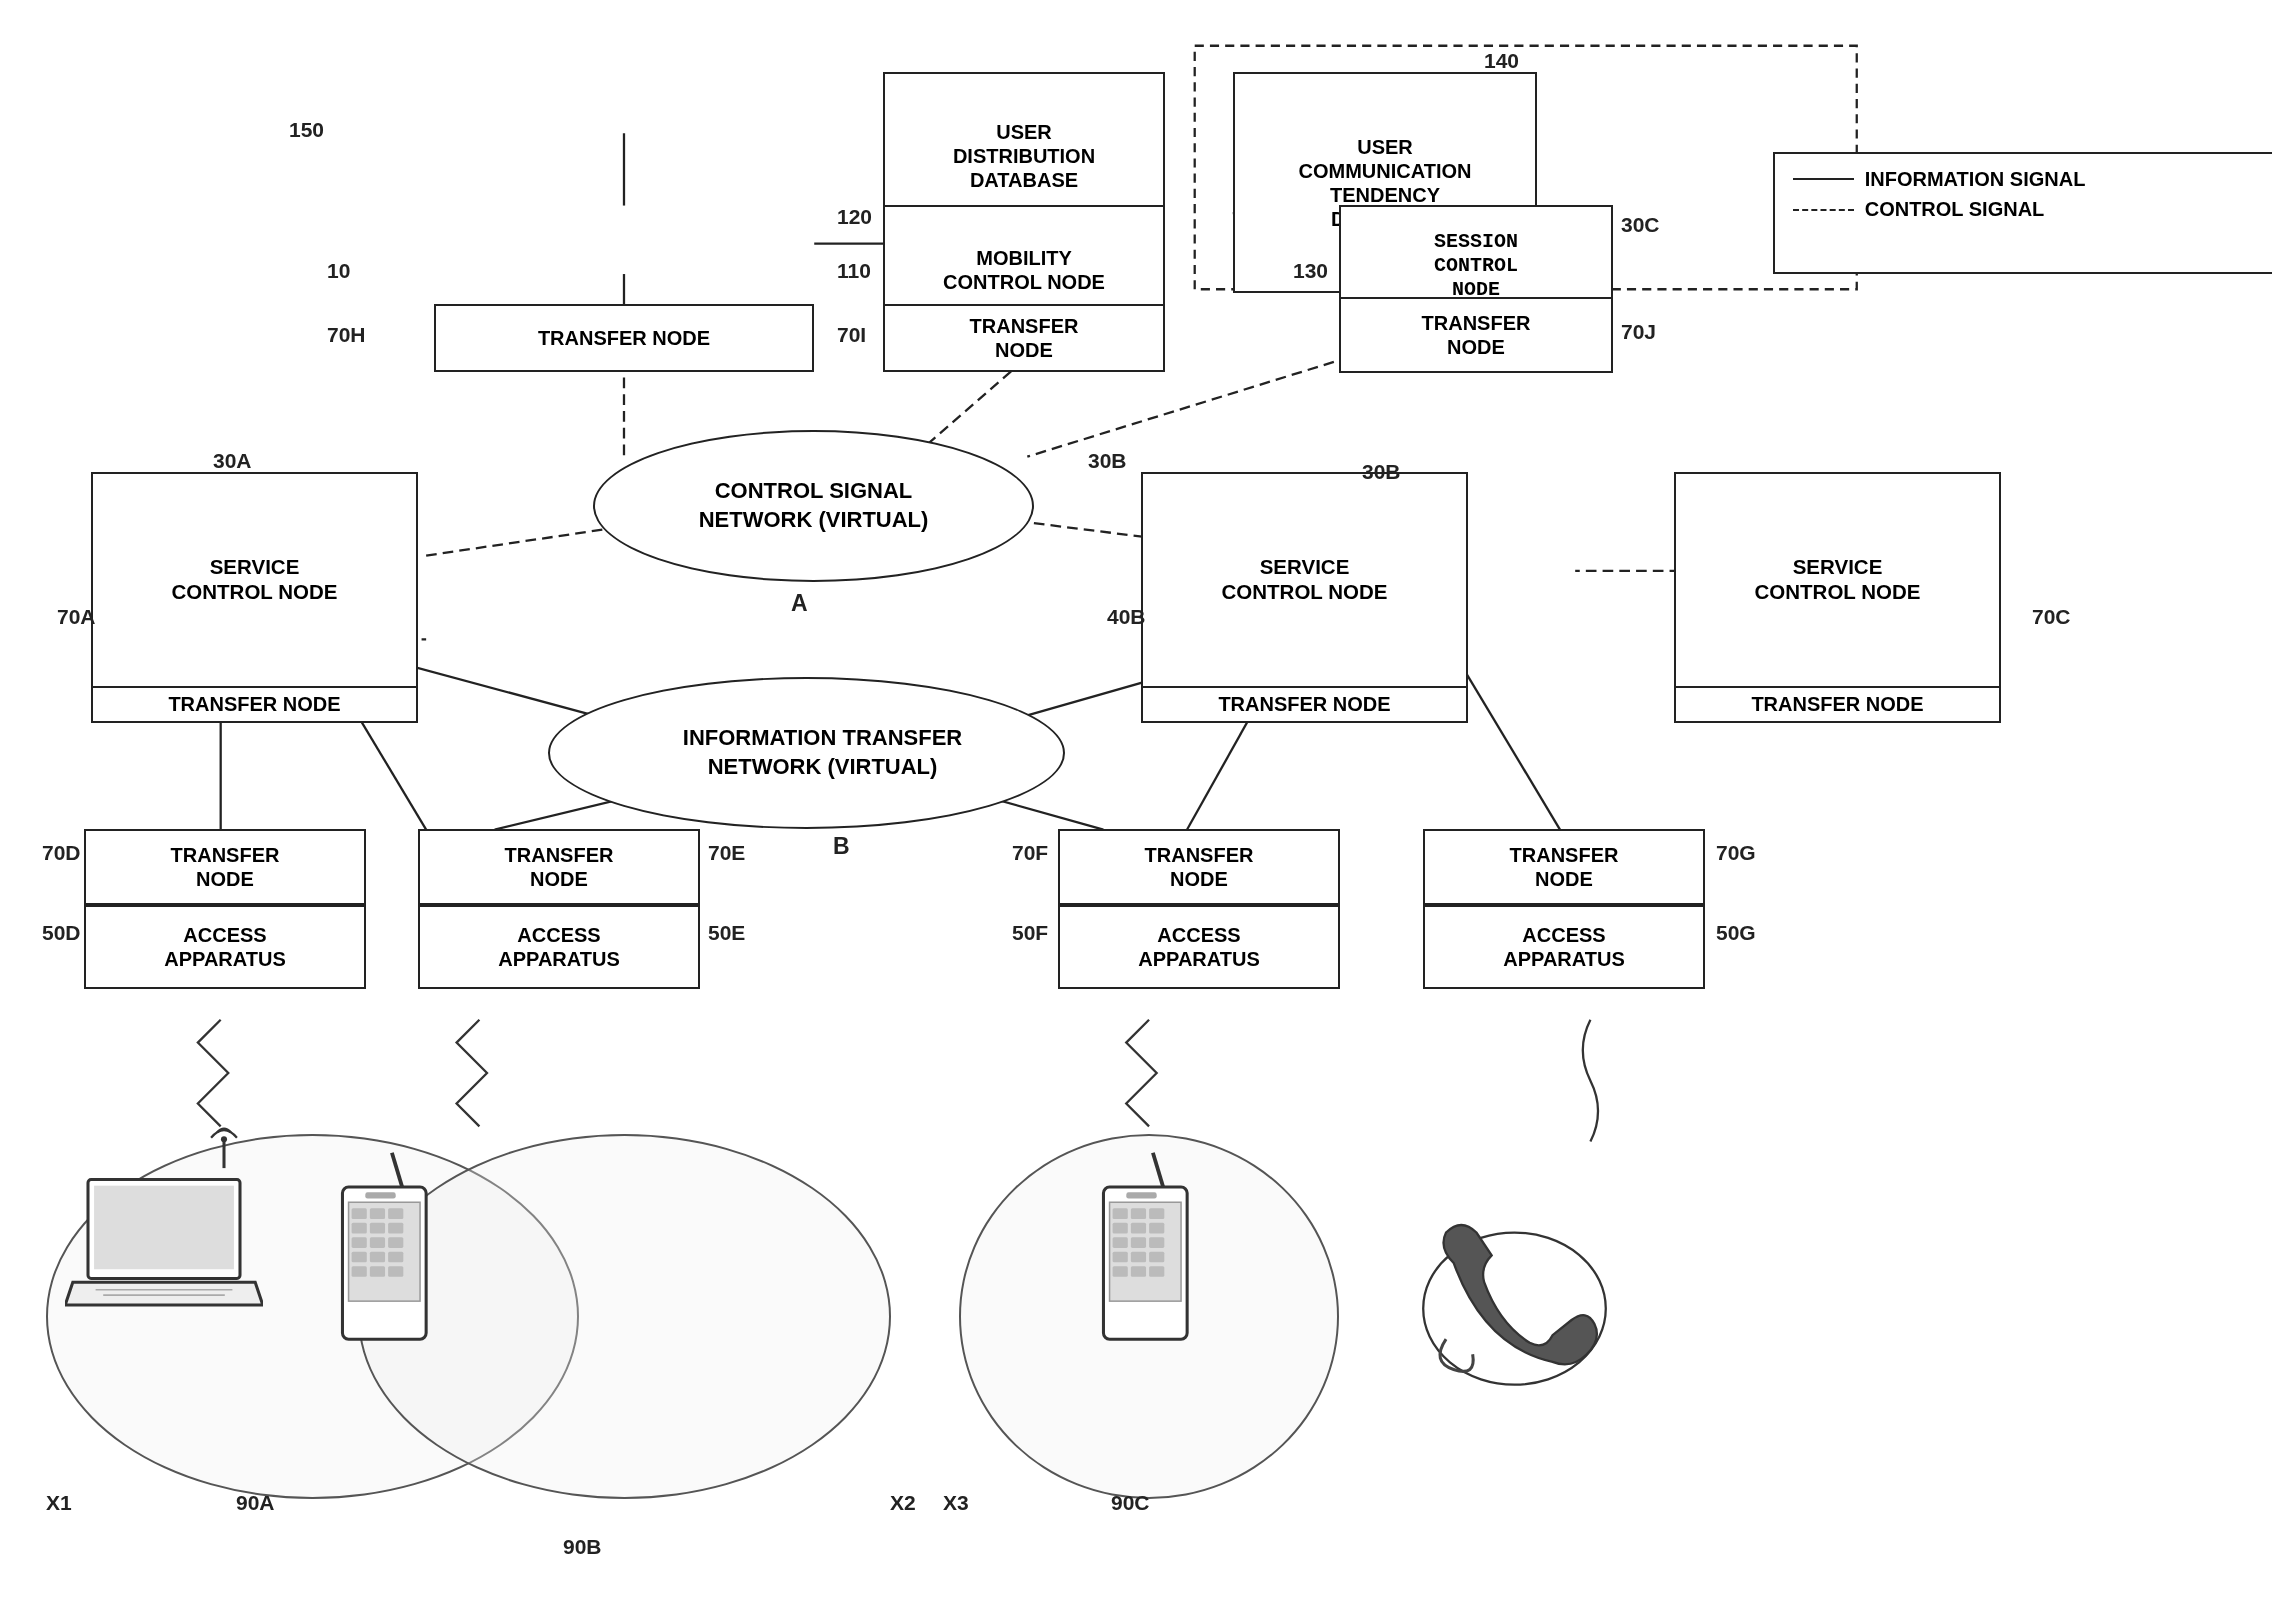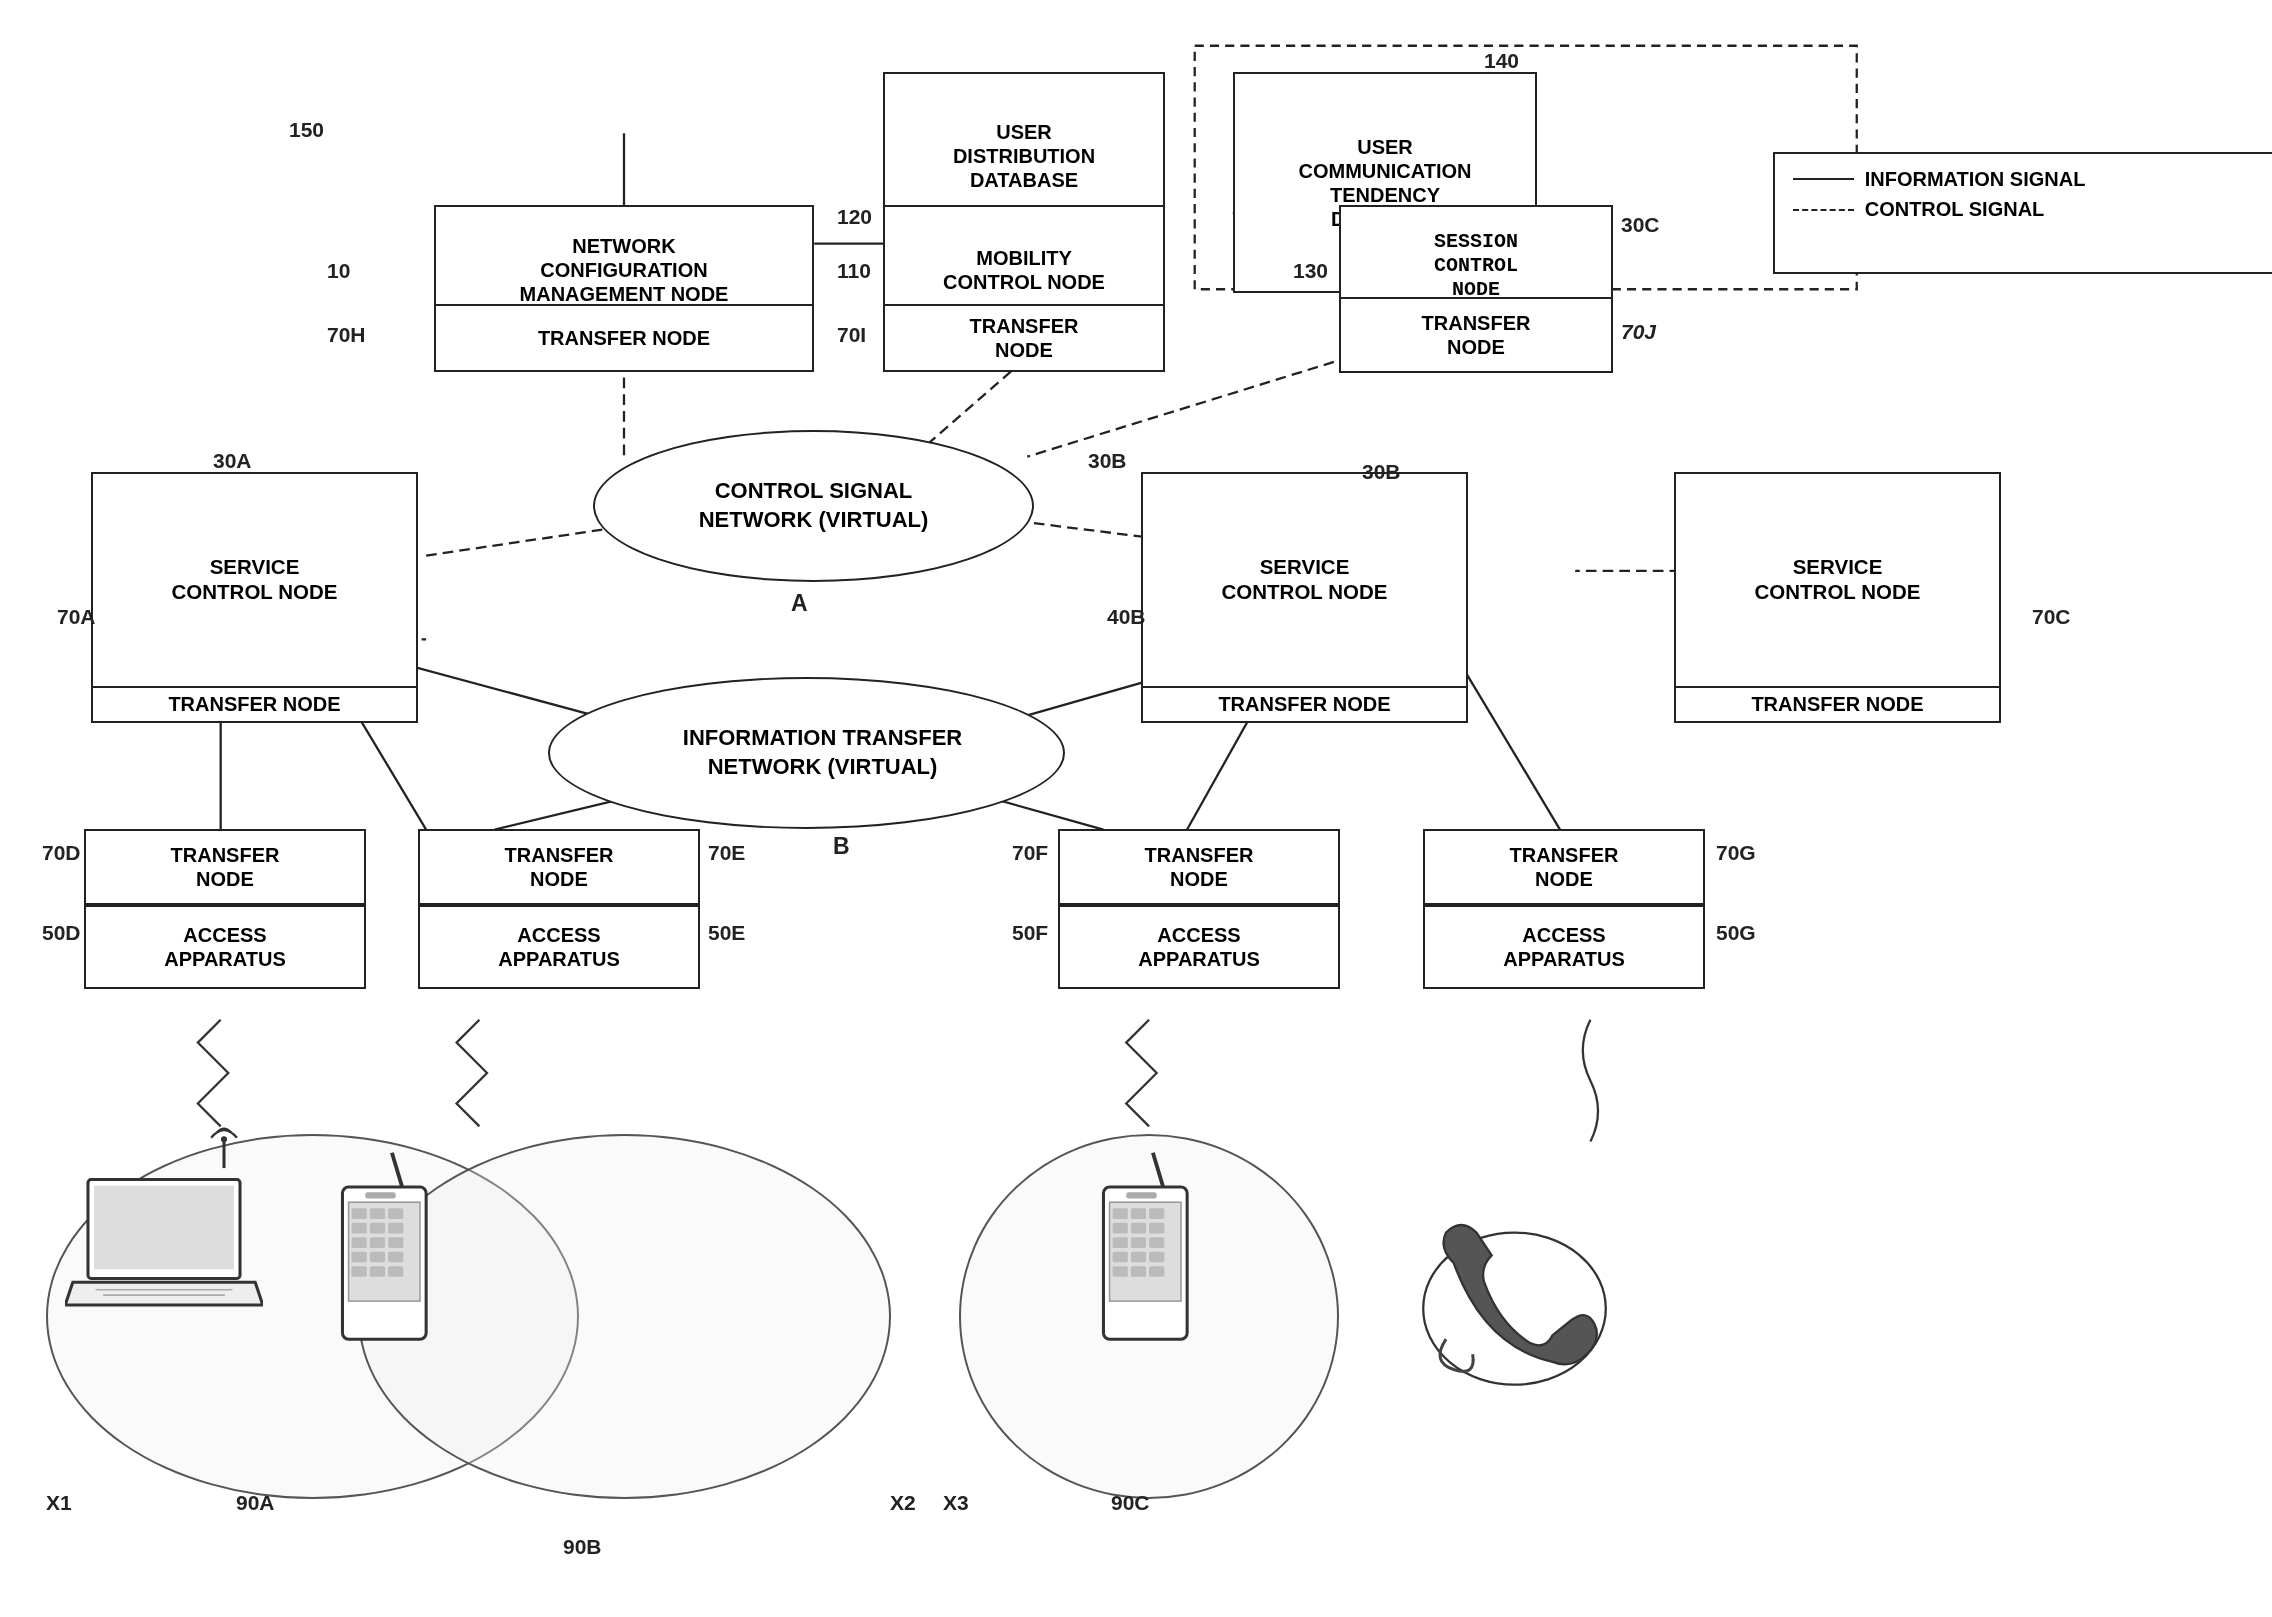--- a/index.html
+++ b/index.html
@@ -182,27 +182,20 @@
 <div class="box" style="left:1233px; top:72px; width:304px; height:221px; font-size:20px;">
   <div class="box-top">
     <span style="white-space:pre-line;">USER
 COMMUNICATION
 TENDENCY
 DATABASE</span>
   </div>
 </div>
 <span class="label" style="left:1484px; top:49px;">140</span>
 
-<div class="box" style="left:434px; top:205px; width:380px; height:129px; font-size:20px;">
-  <div class="box-top">
-    <span style="white-space:pre-line;">NETWORK
-CONFIGURATION
-MANAGEMENT NODE</span>
-  </div>
-</div>
 <span class="label" style="left:327px; top:259px;">10</span>
 
 <div class="box" style="left:434px; top:304px; width:380px; height:68px; font-size:20px;">
   <div class="box-top">
     <span>TRANSFER NODE</span>
   </div>
 </div>
 <span class="label" style="left:327px; top:323px;">70H</span>
 
 <div class="box" style="left:883px; top:205px; width:282px; height:129px; font-size:20px;">
@@ -229,21 +222,21 @@
   </div>
 </div>
 <span class="label" style="left:1293px; top:259px;">130</span>
 
 <div class="box" style="left:1339px; top:297px; width:274px; height:76px; font-size:20px;">
   <div class="box-top">
     <span style="white-space:pre-line;">TRANSFER
 NODE</span>
   </div>
 </div>
-<span class="label" style="left:1621px; top:320px;font-style:italic;">70J</span>
+<span class="label" style="left:1621px; top:320px;">70J</span>
 
 <span class="label" style="left:1621px; top:213px;">30C</span>
 
 <div class="ellipse" style="left:593px; top:430px; width:441px; height:152px;">
   <span style="white-space:pre-line; font-size:22px;">CONTROL SIGNAL
 NETWORK (VIRTUAL)</span>
 </div>
 <span class="label" style="left:791px; top:590px; font-size:23px; font-weight:bold;">A</span>
 
 <div class="box" style="left:91px; top:472px; width:327px; height:251px;">

